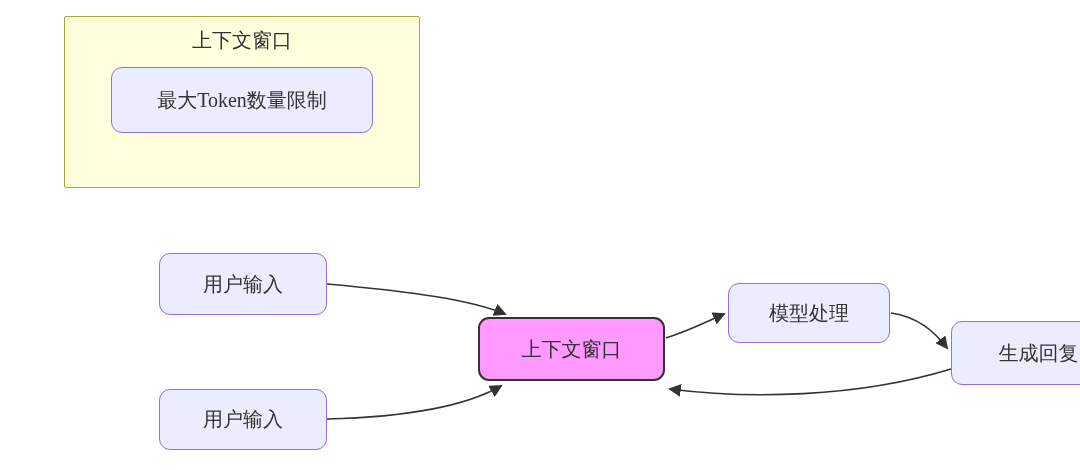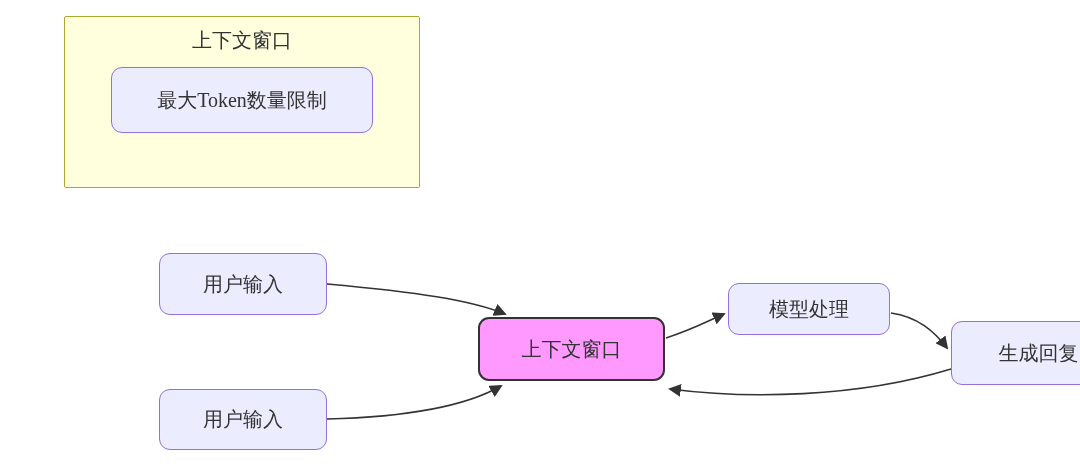--- a/index.html
+++ b/index.html
@@ -44,21 +44,21 @@
   .node-inner   { left: 46px; top: 50px; width: 262px; height: 66px; } 
   .subgraph .node { position: absolute; }
 
   .node-user    { left: 113px; top: 253px; width: 168px; height: 62px; }
   .node-history { left: 113px; top: 389px; width: 168px; height: 61px; }
   .node-context {
     left: 432px; top: 317px; width: 187px; height: 64px;
     background: var(--highlight-fill, #FF99FF);
     border: 2px solid var(--highlight-border, #333333);
   }
-  .node-model   { left: 682px; top: 283px; width: 162px; height: 52px; }
+  .node-model   { left: 682px; top: 283px; width: 162px; height: 60px; }
   .node-reply   { left: 905px; top: 321px; width: 163px; height: 64px; padding-left: 12px; }
 </style>
 </head>
 <body>
 
 <div class="canvas">
 
   <svg class="edges" viewBox="0 0 1080 470" xmlns="http://www.w3.org/2000/svg">
     <defs>
       <marker id="arrow" viewBox="0 0 10 10" refX="8.5" refY="5" markerWidth="8" markerHeight="8" orient="auto-start-reverse">

